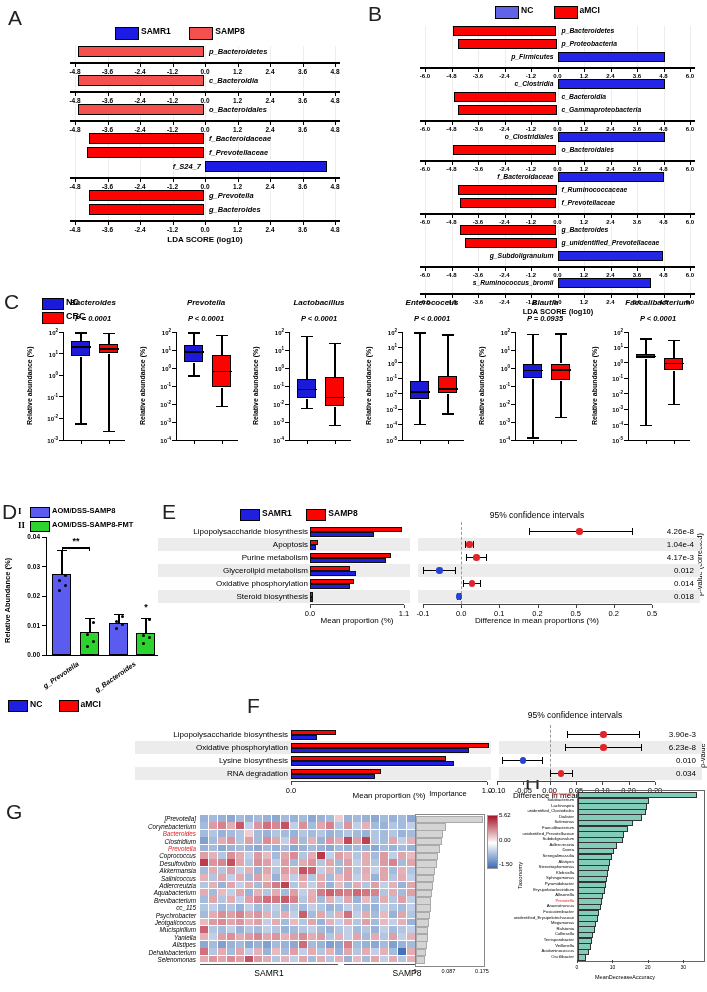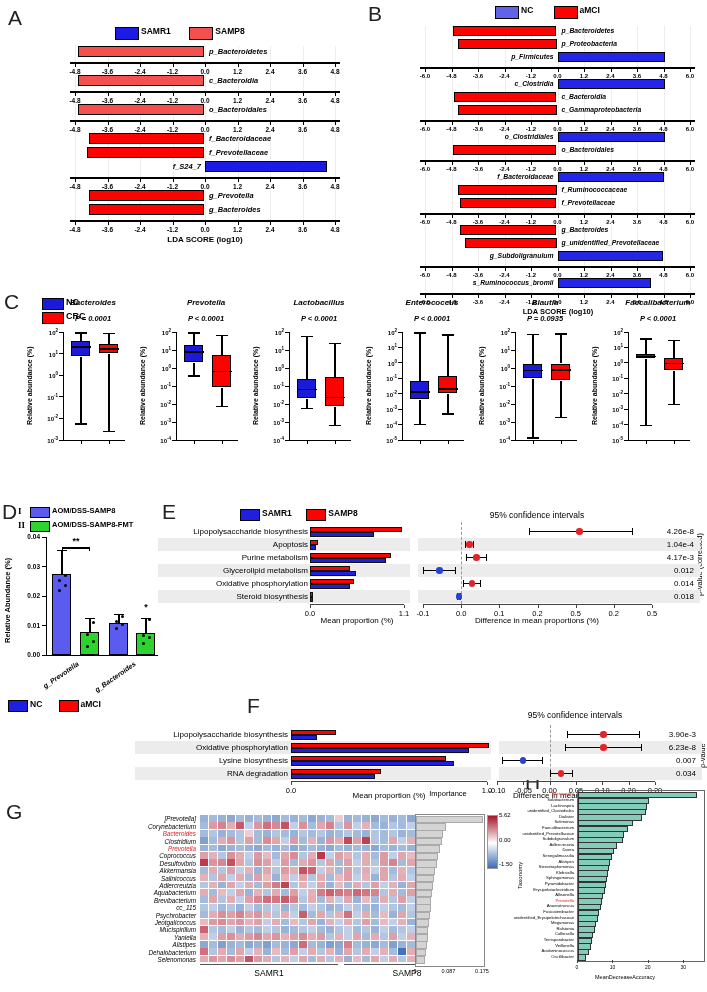--- a/index.html
+++ b/index.html
@@ -801,21 +801,21 @@
     <div style="position: absolute; left: 641.333px; top: 744px; width: 1px; height: 7px; background: rgb(0, 0, 0);"></div>
     <div style="position: absolute; left: 600.187px; top: 744.3px; width: 6.4px; height: 6.4px; border-radius: 50%; background: rgb(224, 36, 41);"></div>
     <div style="position: absolute; left: 636px; top: 742.7px; width: 60px; text-align: right; font-size: 8px;">6.23e-8</div>
     <div style="position: absolute; left: 38px; top: 755.7px; width: 250px; text-align: right; font-size: 8px; white-space: nowrap;">Lysine biosynthesis</div>
     <div style="position: absolute; left: 291px; top: 756px; width: 152.88px; height: 3.2px; background: rgb(251, 3, 0); border: 0.5px solid rgb(17, 17, 17);"></div>
     <div style="position: absolute; left: 291px; top: 760.8px; width: 160.72px; height: 3.2px; background: rgb(31, 31, 224); border: 0.5px solid rgb(17, 17, 17);"></div>
     <div style="position: absolute; left: 502.793px; top: 759.9px; width: 40.0267px; height: 1.2px; background: rgb(0, 0, 0);"></div>
     <div style="position: absolute; left: 502.293px; top: 757px; width: 1px; height: 7px; background: rgb(0, 0, 0);"></div>
     <div style="position: absolute; left: 542.32px; top: 757px; width: 1px; height: 7px; background: rgb(0, 0, 0);"></div>
     <div style="position: absolute; left: 519.607px; top: 757.3px; width: 6.4px; height: 6.4px; border-radius: 50%; background: rgb(39, 67, 208);"></div>
-    <div style="position: absolute; left: 636px; top: 755.7px; width: 60px; text-align: right; font-size: 8px;">0.007</div>
+    <div style="position: absolute; left: 636px; top: 755.7px; width: 60px; text-align: right; font-size: 8px;">0.010</div>
     <div style="position: absolute; left: 38px; top: 768.7px; width: 250px; text-align: right; font-size: 8px; white-space: nowrap;">RNA degradation</div>
     <div style="position: absolute; left: 291px; top: 769px; width: 88.2px; height: 3.2px; background: rgb(251, 3, 0); border: 0.5px solid rgb(17, 17, 17);"></div>
     <div style="position: absolute; left: 291px; top: 773.8px; width: 82.32px; height: 3.2px; background: rgb(31, 31, 224); border: 0.5px solid rgb(17, 17, 17);"></div>
     <div style="position: absolute; left: 550.72px; top: 772.9px; width: 21.5933px; height: 1.2px; background: rgb(0, 0, 0);"></div>
     <div style="position: absolute; left: 550.22px; top: 770px; width: 1px; height: 7px; background: rgb(0, 0, 0);"></div>
     <div style="position: absolute; left: 571.813px; top: 770px; width: 1px; height: 7px; background: rgb(0, 0, 0);"></div>
     <div style="position: absolute; left: 558.053px; top: 770.3px; width: 6.4px; height: 6.4px; border-radius: 50%; background: rgb(224, 36, 41);"></div>
     <div style="position: absolute; left: 636px; top: 768.7px; width: 60px; text-align: right; font-size: 8px;">0.034</div>
     <div style="position: absolute; left: 291px; top: 781px; width: 196px; height: 1px; background: rgb(68, 68, 68);"></div>
     <div style="position: absolute; left: 291px; top: 782px; width: 1px; height: 3px; background: rgb(68, 68, 68);"></div>

